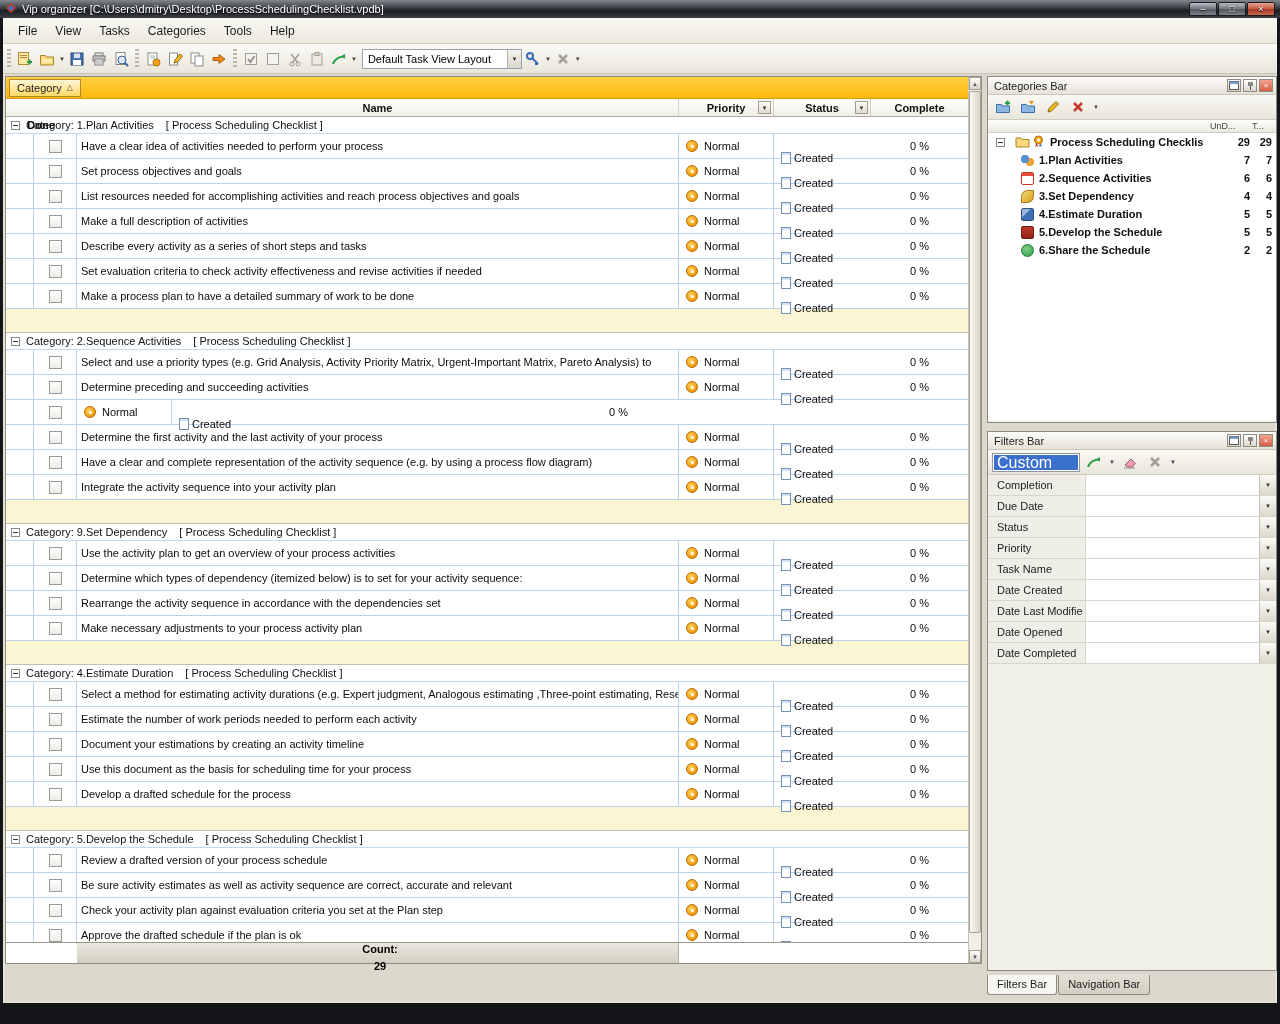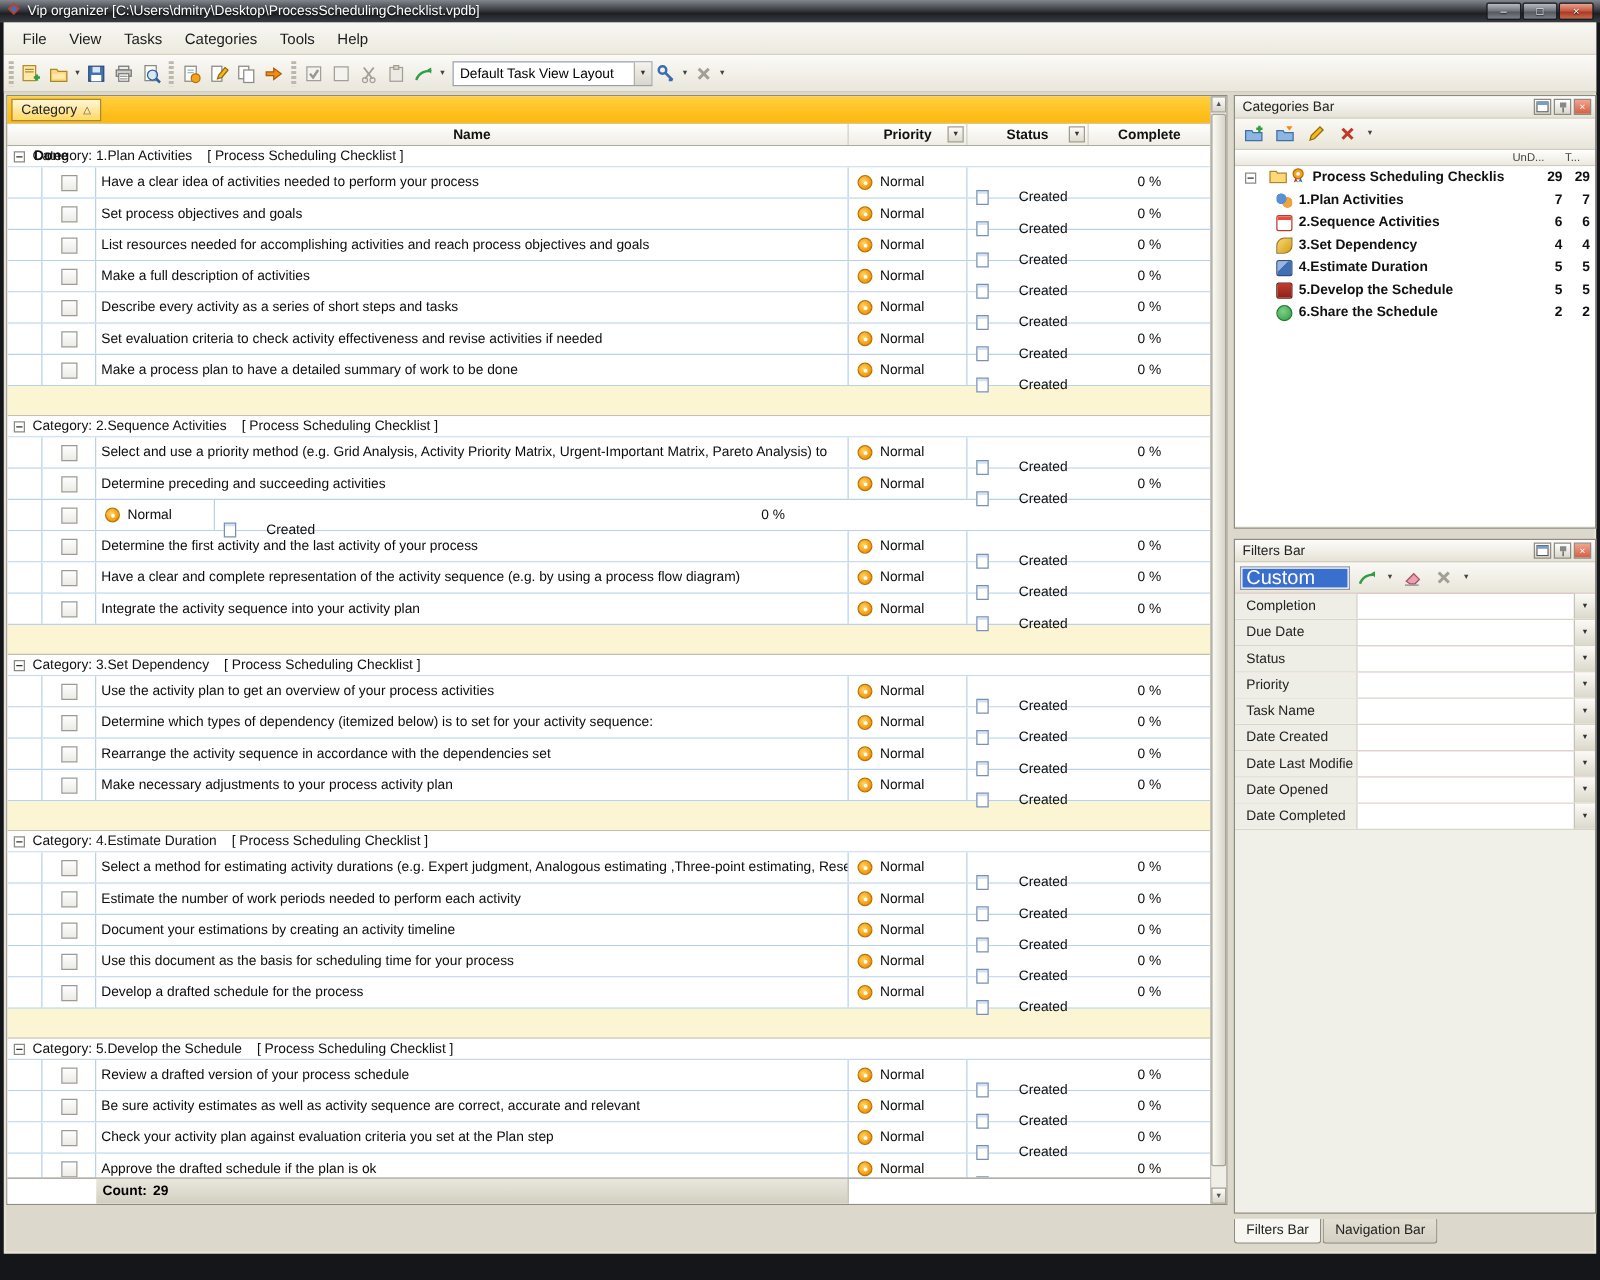--- a/index.html
+++ b/index.html
@@ -42,29 +42,29 @@
 .group-header{height:17px;display:flex;align-items:center;font-size:11px;color:#101010;background:#fff;border-bottom:1px solid #c6d9ec;}
 .expander{width:9px;height:9px;border:1px solid #8a8a84;background:#fff;position:relative;margin:0 6px 0 5px;flex:0 0 auto;}
 .expander::after{content:"";position:absolute;left:1px;right:1px;top:3px;height:1px;background:#333;}
 .group-suffix{margin-left:12px;}
 .task-row{height:25px;display:flex;border-bottom:1px solid #b9d1e9;font-size:11px;color:#0c0c0c;background:#fff;}
 .t-indent{width:28px;border-right:1px solid #b9d1e9;}
 .t-done{width:43px;display:flex;align-items:center;justify-content:center;border-right:1px solid #b9d1e9;}
 .checkbox{width:13px;height:13px;border:1px solid #9b9b95;background:linear-gradient(#fefefe,#ecebe6);}
 .t-name{width:602px;display:flex;align-items:center;padding-left:4px;border-right:1px solid #b9d1e9;overflow:hidden;white-space:nowrap;}
 .t-priority{width:95px;display:flex;align-items:center;gap:6px;padding-left:7px;border-right:1px solid #b9d1e9;}
-.t-status{width:97px;display:flex;align-items:center;gap:24px;padding-left:7px;border-right:1px solid #b9d1e9;margin-top:24px;}
+.t-status{width:97px;display:flex;align-items:center;gap:3px;padding-left:7px;border-right:1px solid #b9d1e9;margin-top:24px;}
 .t-complete{flex:1;display:flex;align-items:center;justify-content:center;}
 .prio-icon{width:12px;height:12px;border-radius:50%;background:radial-gradient(circle at 4px 4px,#ffd968,#f29000 75%);border:1px solid #bb7100;position:relative;flex:0 0 auto;}
 .prio-icon::after{content:"";position:absolute;left:4px;top:4px;width:3px;height:3px;border-radius:50%;background:#fff;}
 .status-icon{width:10px;height:12px;background:#fff;border:1px solid #7491b8;box-shadow:inset 0 2px 0 #d3e1f2;flex:0 0 auto;}
 .spacer-row{height:24px;background:#fbf5d3;border-bottom:1px solid #c3c0b2;}
 .count-row{flex:0 0 auto;height:21px;background:#fff;border-top:1px solid #989589;display:flex;align-items:center;}
 .count-cell{margin-left:71px;width:602px;height:100%;display:flex;align-items:center;gap:5px;padding-left:5px;
-  background:linear-gradient(#e9e7dc,#d2cfc2);border-right:1px solid #b5b2a5;font-weight:bold;font-size:11px;}
+  background:linear-gradient(#e9e7dc,#d2cfc2);border-right:1px solid #b5b2a5;font-weight:bold;font-size:11px;flex-direction:column;}
 
 .vscroll{position:absolute;top:0;right:0;width:13px;height:100%;background:#efeee7;border-left:1px solid #c8c4b7;}
 .sb-btn{position:absolute;left:0;right:0;height:13px;background:linear-gradient(#fcfcfa,#d9d6ca);border:1px solid #a6a296;font-size:6px;display:flex;align-items:center;justify-content:center;color:#555;}
 .sb-up{top:0;}.sb-down{bottom:0;}
 .sb-thumb{position:absolute;left:0;right:0;top:14px;bottom:30px;background:linear-gradient(90deg,#fbfaf7,#d8d5c8);border:1px solid #a6a296;border-radius:2px;}
 
 
 .panel{position:absolute;left:982px;width:290px;background:#f0efe8;border:1px solid #8e8b80;}
 .cat-panel{top:2px;height:347px;}
 .filters-panel{top:357px;height:540px;}
@@ -410,21 +410,21 @@
       <span class="expander"></span>
       <span class="group-label">Category: 2.Sequence Activities</span>
       <span class="group-suffix">[ Process Scheduling Checklist ]</span>
     </div>
     <div class="group-tasks">
   <div class="task-row">
     <span class="t-indent"></span>
     <span class="t-done">
                       <span class="checkbox"></span>
                     </span>
-    <span class="t-name">Select and use a priority method (e.g. Grid Analysis, Activity Priority Matrix, Urgent-Important Matrix, Pareto Analysis) to</span>
+    <span class="t-name">Select and use a priority types (e.g. Grid Analysis, Activity Priority Matrix, Urgent-Important Matrix, Pareto Analysis) to</span>
     <span class="t-priority">
                       <span class="prio-icon"></span>
                       <span>Normal</span>
                     </span>
     <span class="t-status">
                       <span class="status-icon"></span>
                       <span>Created</span>
                     </span>
     <span class="t-complete">0 %</span>
   </div>
@@ -512,21 +512,21 @@
                     </span>
     <span class="t-complete">0 %</span>
   </div>
 </div>
     <div class="spacer-row"></div>
   </div>
 
   <div class="group">
     <div class="group-header">
       <span class="expander"></span>
-      <span class="group-label">Category: 3.Set Dependency</span>
+      <span class="group-label">Category: 9.Set Dependency</span>
       <span class="group-suffix">[ Process Scheduling Checklist ]</span>
     </div>
     <div class="group-tasks">
   <div class="task-row">
     <span class="t-indent"></span>
     <span class="t-done">
                       <span class="checkbox"></span>
                     </span>
     <span class="t-name">Use the activity plan to get an overview of your process activities</span>
     <span class="t-priority">

